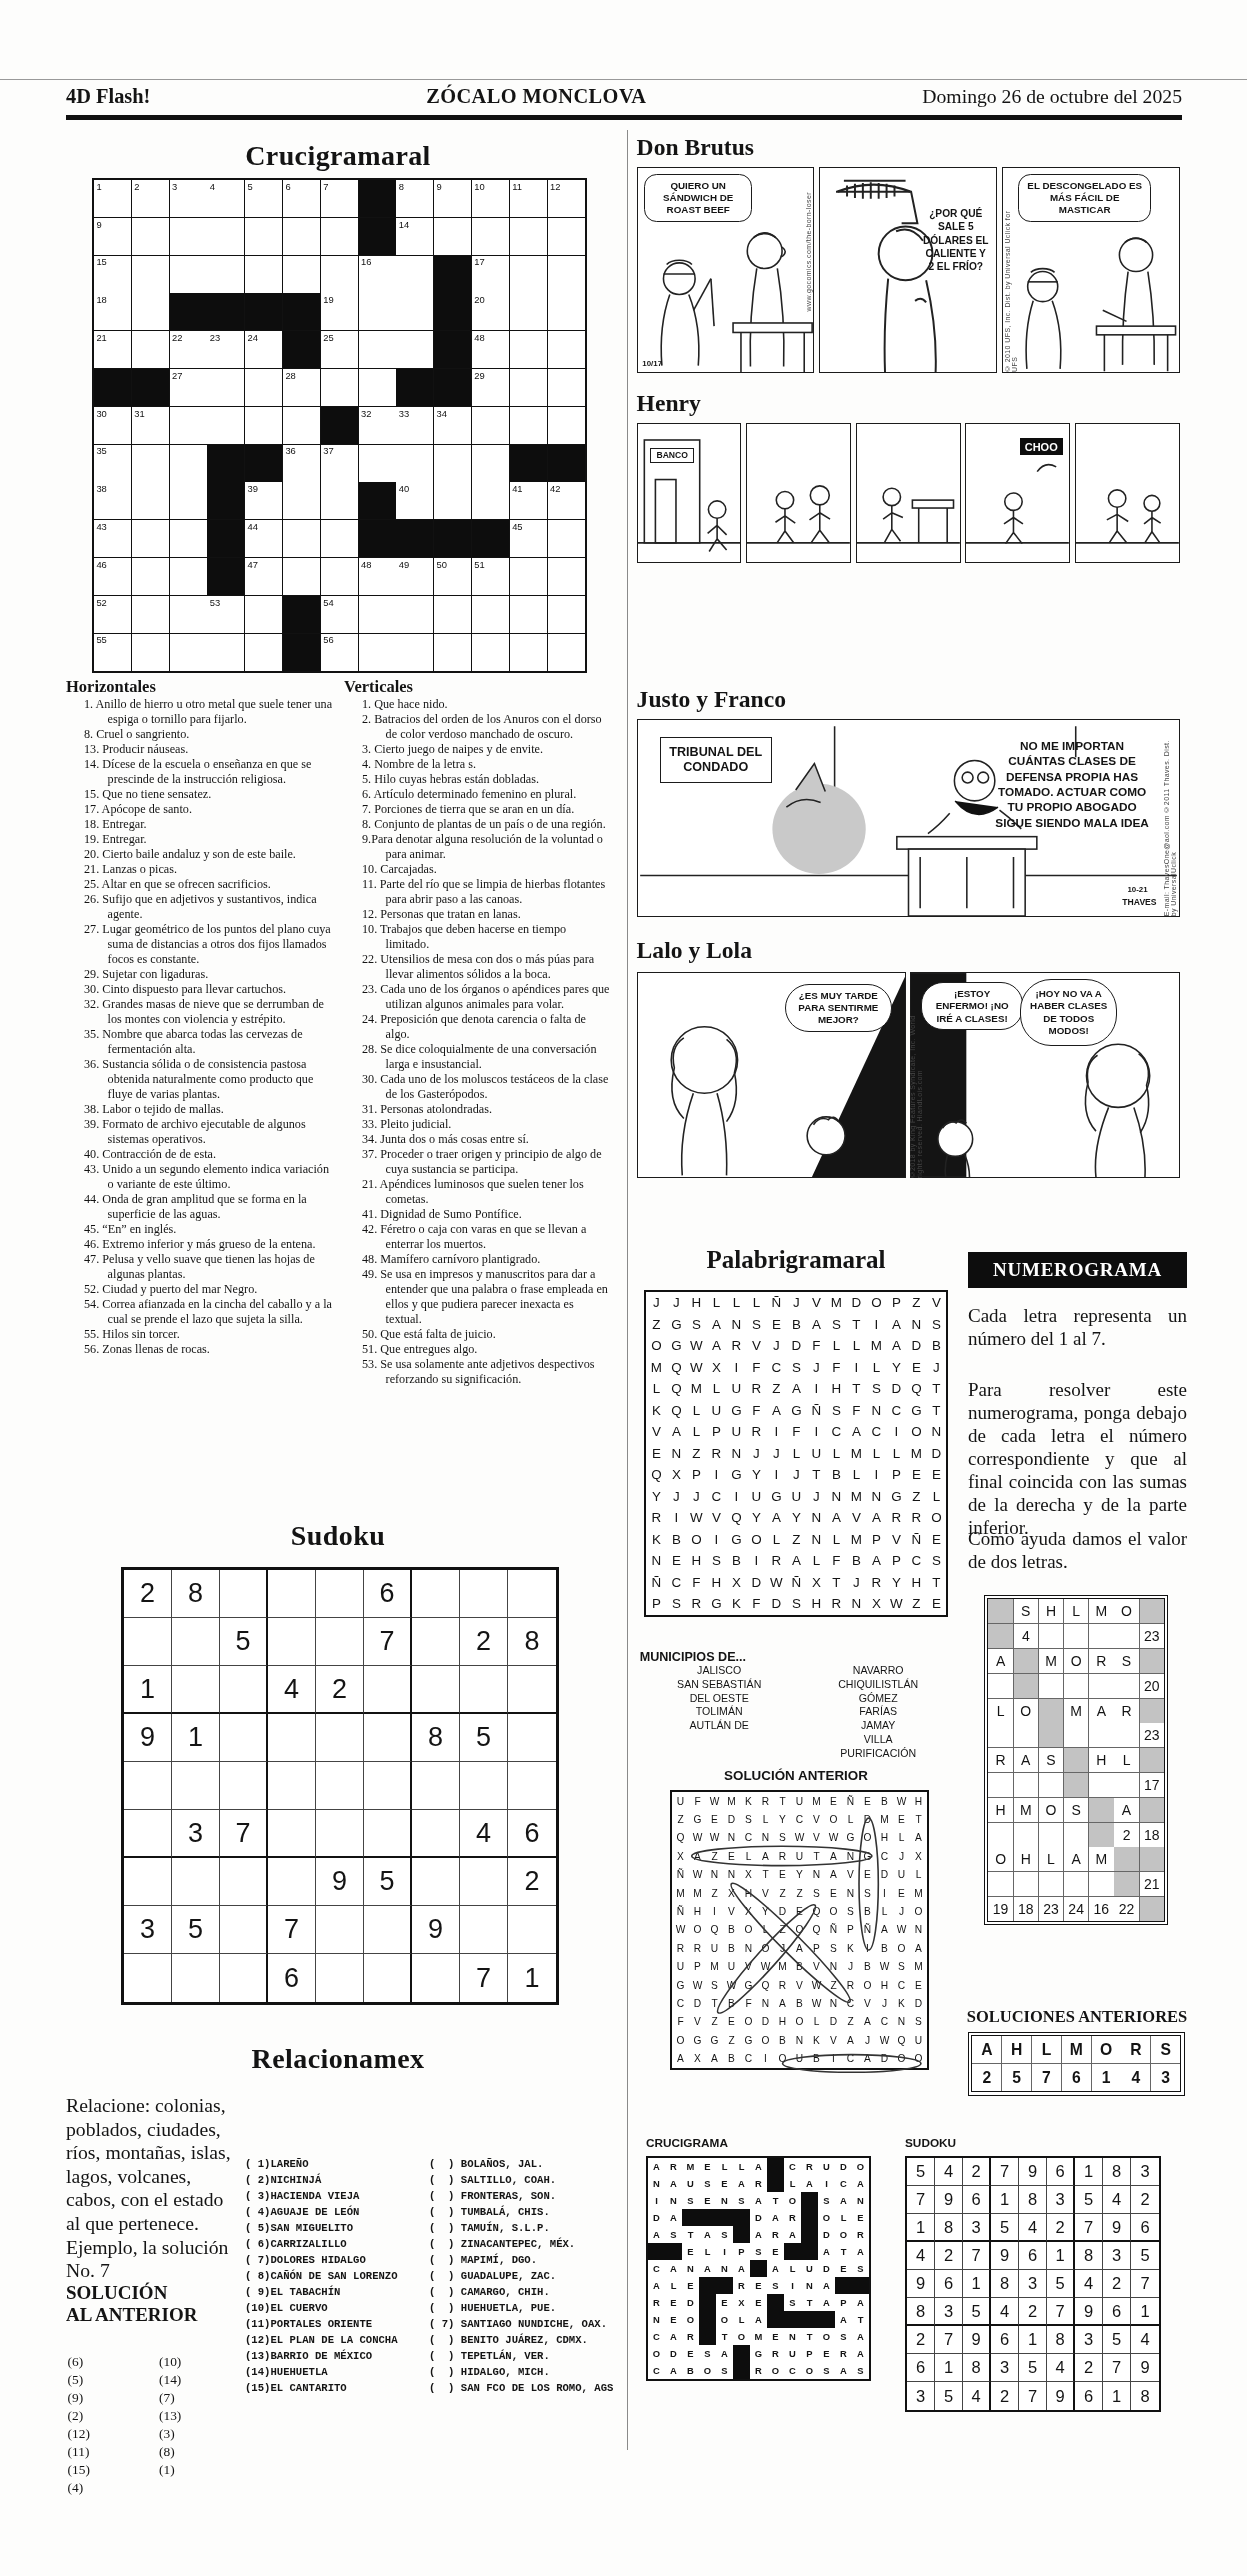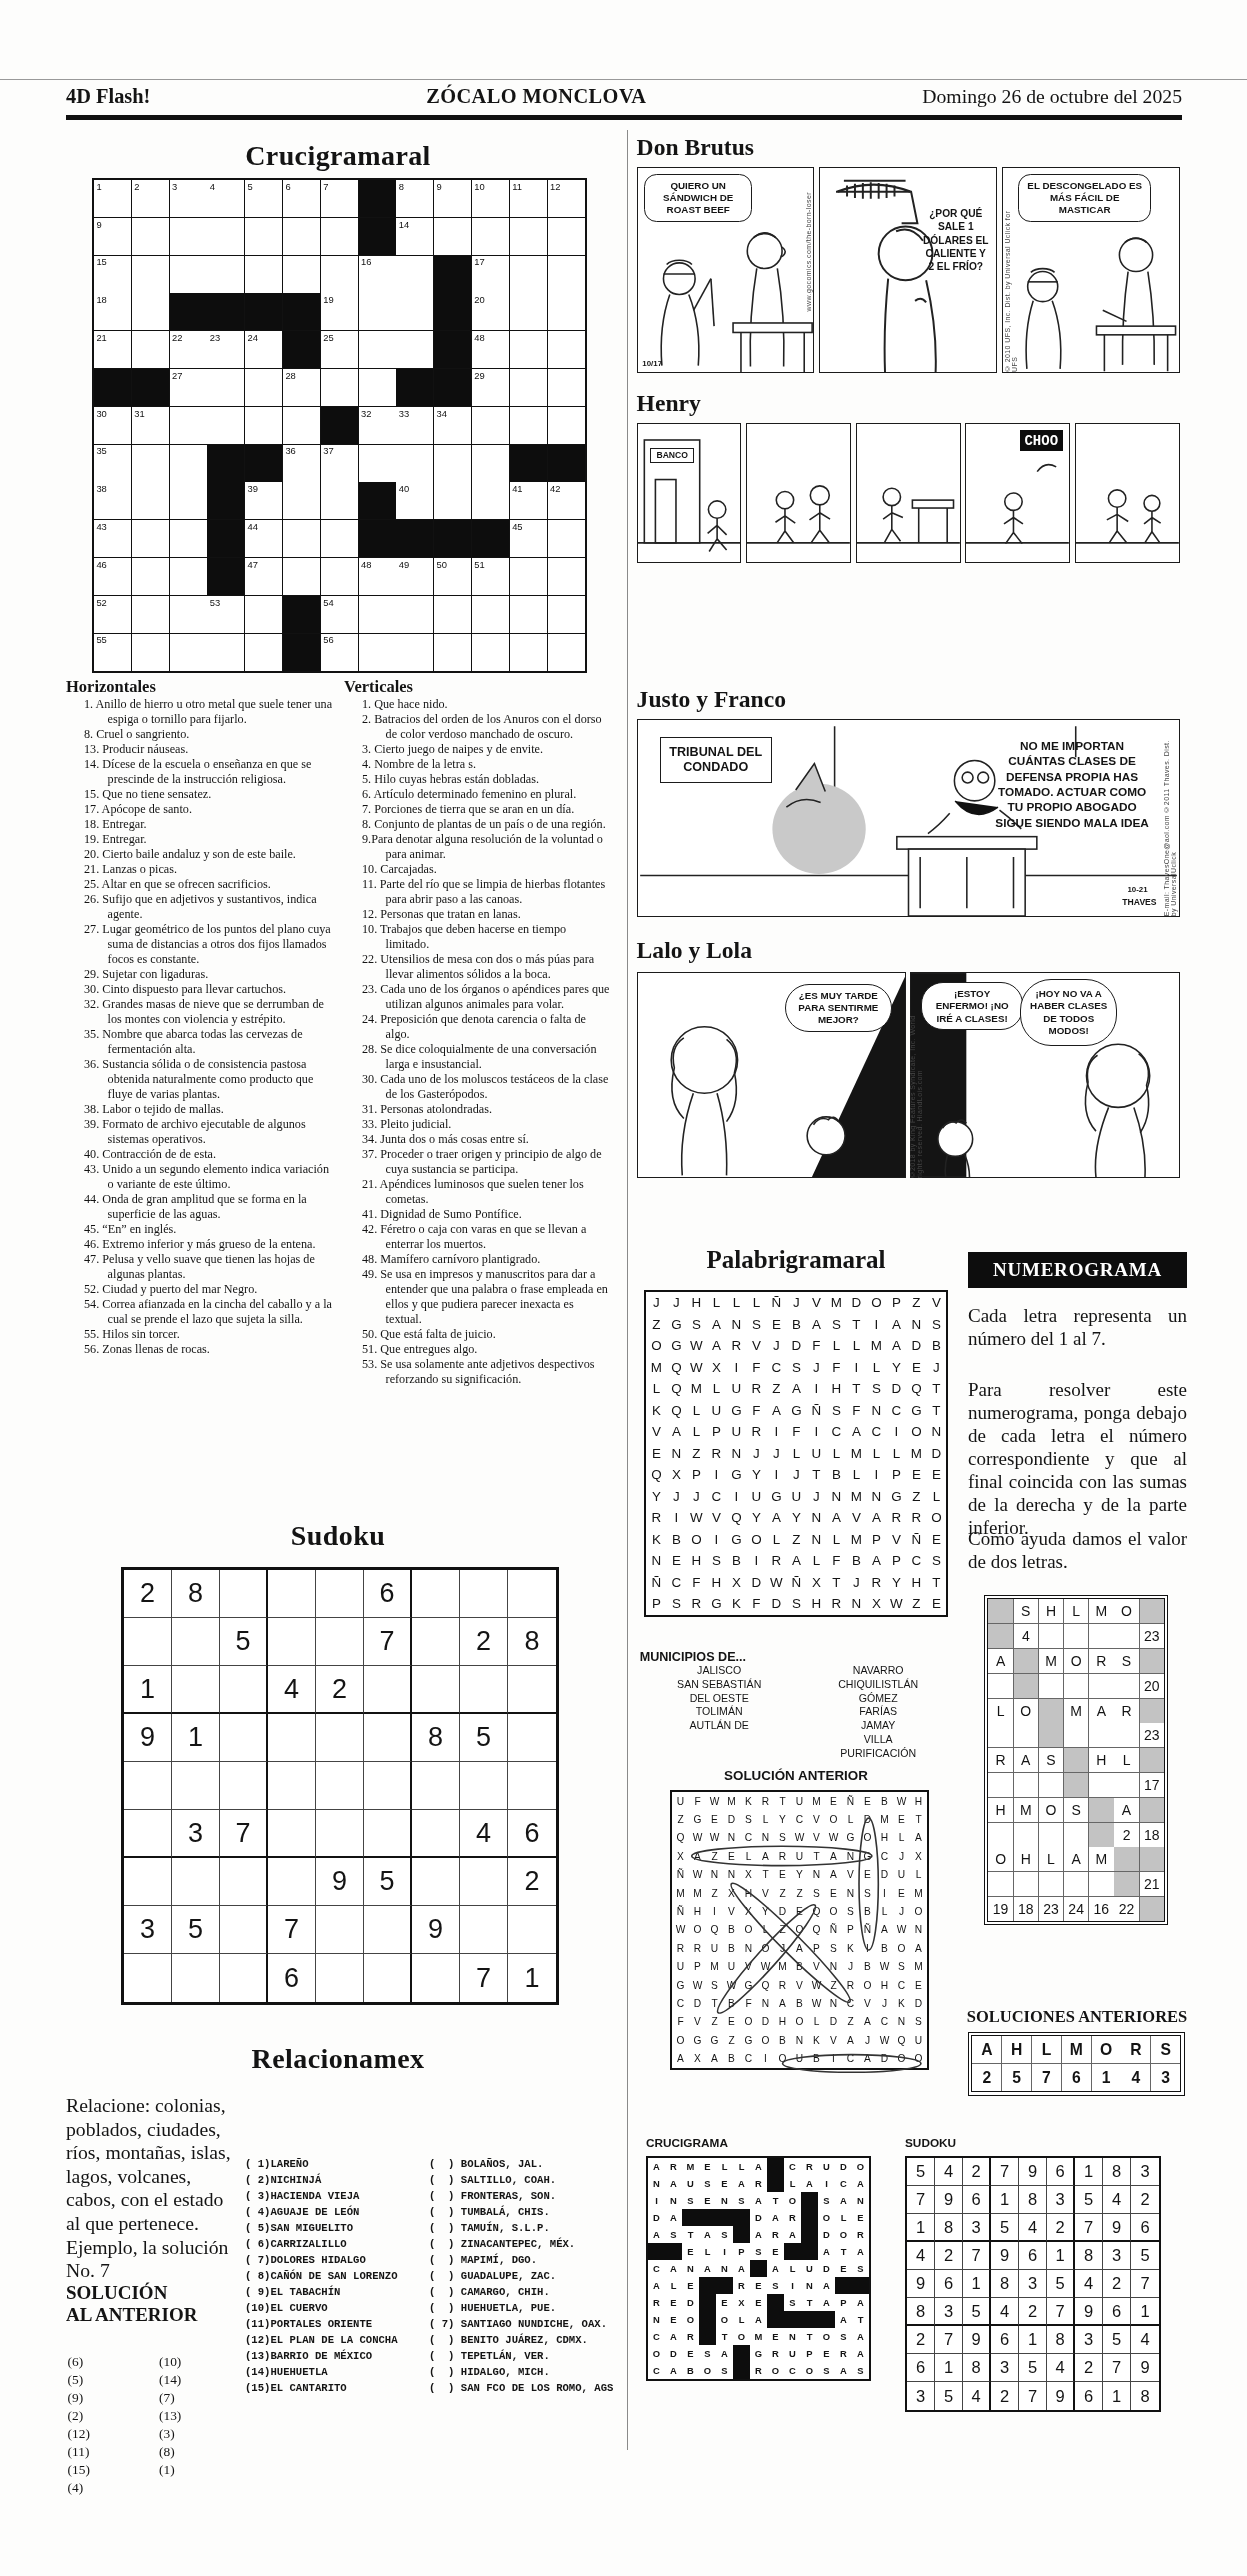--- a/index.html
+++ b/index.html
@@ -601,21 +601,21 @@
             <path d="M22 30 q46 -18 92 0" stroke-width="3"></path>
             <path d="M30 16 h78"></path>
               <path d="M34 22 v14 M44 20 v18 M54 19 v20 M64 18 v21 M74 19 v20 M84 20 v18 M94 22 v14"></path>
             <circle cx="108" cy="108" r="34"></circle>
               <path d="M96 80 q20 -8 34 12"></path>
             <path d="M86 140 q-6 60 -4 118"></path>
               <path d="M134 142 q14 60 12 116"></path>
             <path d="M120 168 q8 -6 14 2"></path>
           </g>
         </svg>
-        <div class="freetext" style="top:39px;right:6.3px;width:68px;font-size:10.2px;text-align:center;">¿POR QUÉ SALE 1 DÓLARES EL CALIENTE Y 2 EL FRÍO?</div>
+        <div class="freetext" style="top:39px;right:6.3px;width:68px;font-size:10.2px;text-align:center;">¿POR QUÉ SALE 5 DÓLARES EL CALIENTE Y 2 EL FRÍO?</div>
       </div>
       <div class="panel">
         <svg class="sketch" viewBox="0 0 222 258">
           <g fill="none" stroke="#222" stroke-width="2">
             <circle cx="50" cy="150" r="19"></circle>
               <path d="M31 144 l38 0"></path>
               <path d="M35 132 a17 9 0 0 1 30 0"></path>
             <path d="M38 168 q-12 38 -8 86"></path>
               <path d="M62 168 q14 38 10 86"></path>
             <circle cx="168" cy="110" r="21"></circle>
@@ -670,21 +670,21 @@
       </div>
       <div class="panel">
         <svg class="sketch" viewBox="0 0 130 174">
           <g fill="none" stroke="#222" stroke-width="2">
             <path d="M0 150 h130"></path>
             <circle cx="60" cy="98" r="11"></circle>
               <path d="M60 109 v28 M60 118 l-12 8 M60 118 l12 8 M60 137 l-10 14 M60 137 l11 14"></path>
             <path d="M90 60 q10 -14 24 -6" stroke-width="2"></path>
           </g>
         </svg>
-        <div class="signbox" style="top:6px;right:6.3px;width:41px;font-size:14px;padding:1.6px 0;background:#0d0d0d;color:#fff;border-color:#0d0d0d;font-family:Liberation Mono, monospace;">CHOO</div>
+        <div class="signbox" style="top:14px;right:6.3px;width:41px;font-size:11px;padding:1.6px 0;background:#0d0d0d;color:#fff;border-color:#0d0d0d;">CHOO</div>
       </div>
       <div class="panel">
         <svg class="sketch" viewBox="0 0 130 174">
           <g fill="none" stroke="#222" stroke-width="2">
             <path d="M0 150 h130"></path>
             <circle cx="52" cy="94" r="11"></circle>
               <path d="M52 105 v30 M52 114 l-13 7 M52 114 l14 9 M52 135 l-10 15 M52 135 l12 15"></path>
             <circle cx="96" cy="100" r="10"></circle>
               <path d="M96 110 v26 M96 118 l-10 8 M96 118 l11 7 M96 136 l-9 14 M96 136 l10 14"></path>
           </g>

